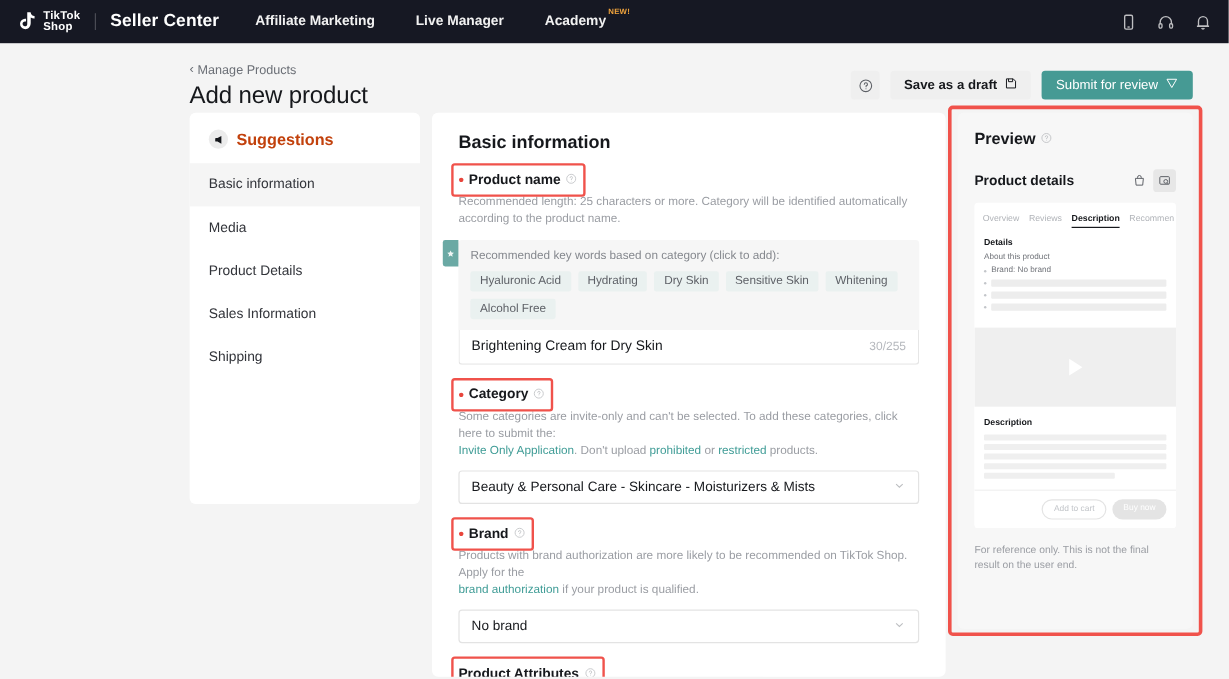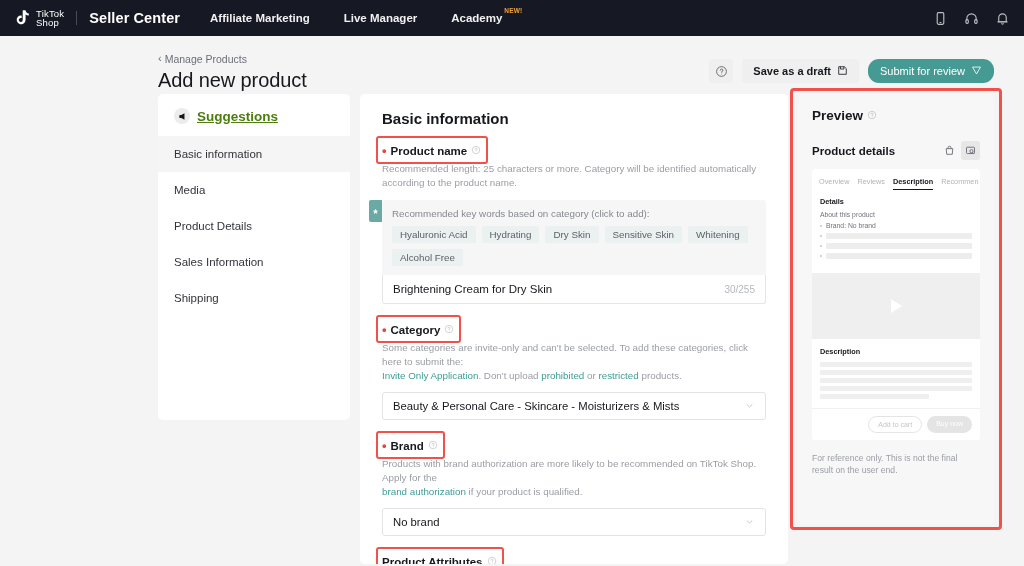--- a/index.html
+++ b/index.html
@@ -11,21 +11,21 @@
   }
 
   
   .topnav {
     height: 36px; background: #161823; color: #fff;
     display: flex; align-items: center; padding: 0 14px;
     position: relative;
   }
   .brand { display: flex; align-items: center; gap: 5px; }
   .tiktok-note { width: 17px; height: 18px; position: relative; }
-  .brand-txt { font-size: 9.5px; font-weight: normal; line-height: 9.5px; letter-spacing: .2px; }
+  .brand-txt { font-size: 9.5px; font-weight: bold; line-height: 9.5px; letter-spacing: .2px; }
   .nav-divider { width: 1px; height: 14px; background: #4a4b54; margin: 0 12px; }
   .seller-center { font-size: 14.5px; font-weight: bold; letter-spacing: .1px; }
   .nav-links { display: flex; align-items: center; gap: 34px; margin-left: 30px; }
   .nav-link { font-size: 11.5px; font-weight: bold; color: #f1f1f1; position: relative; cursor: pointer; }
   .badge-new {
     position: absolute; top: -5px; right: -20px;
     font-size: 6.5px; font-weight: bold; color: #f0a33c; letter-spacing: .2px;
   }
   .nav-right { margin-left: auto; display: flex; align-items: center; gap: 16px; }
   .nav-icon { width: 15px; height: 15px; opacity: .72; cursor: pointer; }
@@ -58,21 +58,21 @@
   
   .layout { display: flex; padding: 0 0 0 158px; gap: 10px; height: 470px; }
 
   
   .sidebar { width: 192px; background: #fff; border-radius: 5px; padding: 14px 0 10px; flex: none; height: 326px; }
   .sugg-head { display: flex; align-items: center; gap: 7px; padding: 0 16px; }
   .sugg-ico {
     width: 16px; height: 16px; border-radius: 50%; background: #ececec;
     display: flex; align-items: center; justify-content: center;
   }
-  .sugg-title { font-size: 13.5px; font-weight: bold; color: #4d7c0f; text-decoration: underline; }
+  .sugg-title { font-size: 13.5px; font-weight: bold; color: #c2410c; }
   .sugg-body { display: flex; align-items: center; padding: 8px 14px 0 16px; }
   .sugg-text { font-size: 10.5px; line-height: 15px; color: #6b6f76; width: 112px; }
   .sugg-link { color: #3f9c96; cursor: pointer; }
   .ring { position: relative; width: 52px; height: 52px; margin-left: 2px; }
   .ring svg { display: block; transform: rotate(-90deg); }
   .ring-label {
     position: absolute; inset: 0; display: flex; align-items: baseline;
     justify-content: center; gap: 1px;
   }
   .ring-num { font-size: 13px; font-weight: bold; color: #16181c; }
@@ -251,21 +251,21 @@
   </div>
   <div class="btn-draft">
     <span>Save as a draft</span>
     <span>
       <svg width="11" height="11" viewBox="0 0 16 16" fill="none" stroke="#16181c" stroke-width="1.2">
         <path d="M2.5 2.5h8.2l2.8 2.8v8.2h-11z"></path>
           <path d="M5 2.5v3.4h5V2.5"></path>
       </svg>
     </span>
   </div>
-  <div class="btn-submit" id="submitBtn" style="background: rgb(70, 154, 148); border-radius: 11px;">
+  <div class="btn-submit" id="submitBtn" style="background: rgb(70, 154, 148);">
     <span>Submit for review</span>
     <span>
       <svg width="11" height="11" viewBox="0 0 16 16" fill="none" stroke="#fff" stroke-width="1.2">
         <path d="M2.2 3h11.6L8 13z"></path>
       </svg>
     </span>
   </div>
 </div>
 
 <div class="layout">

